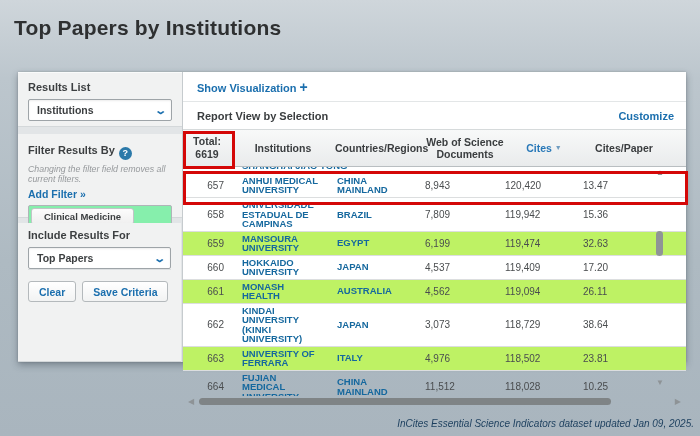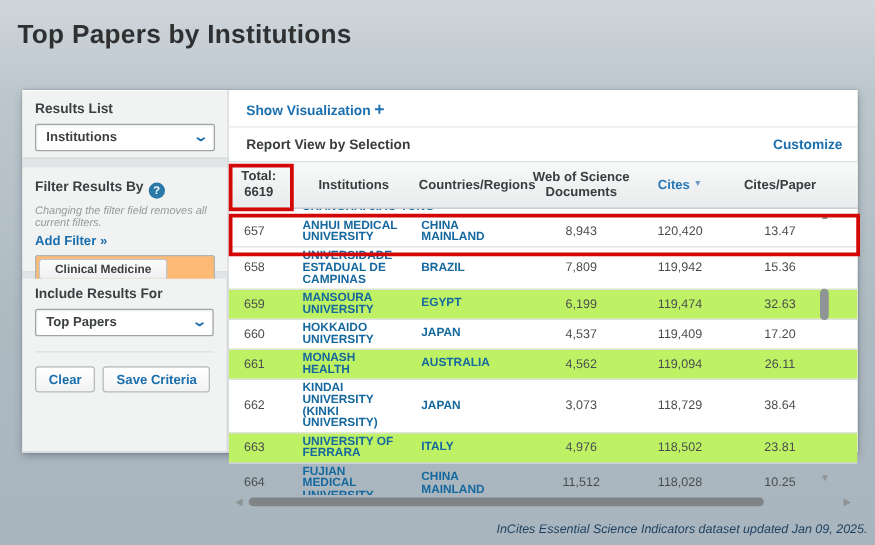--- a/index.html
+++ b/index.html
@@ -29,26 +29,26 @@
     box-shadow:inset 0 1px 2px rgba(0,0,0,.08); cursor:pointer;
   }
   .dropdown .val { font-size:10.5px; font-weight:bold; color:#3c3f41; }
   .chev { color:#1b6fae; font-size:11px; font-weight:bold; line-height:10px; transform:scaleX(1.4); }
   .help-icon {
     display:inline-block; width:13px; height:13px; border-radius:50%; background:#2b79a9; color:#fff;
     font-size:9px; font-weight:bold; text-align:center; line-height:13px; vertical-align:-2px; margin-left:4px; cursor:pointer;
   }
   .filter-note { margin-top:4px; font-size:8.8px; font-style:italic; color:#96999c; line-height:10px; width:140px; }
   .add-filter { display:inline-block; margin-top:4px; font-size:10.5px; font-weight:bold; color:#1b6fae; cursor:pointer; }
-  .filter-input { margin-top:3px; height:22px; background:#fdba74; border:1px solid #b0b5b8; border-radius:2px; display:flex; align-items:center; padding:0 2px; }
+  .filter-input { margin-top:3px; height:22px; background:#86efac; border:1px solid #b0b5b8; border-radius:2px; display:flex; align-items:center; padding:0 2px; }
   .filter-tag {
     height:17px; background:linear-gradient(#fcfcfc,#efefef); border:1px solid #c2c5c7; border-radius:3px;
     font-size:9.5px; font-weight:bold; color:#3c3f41; padding:0 12px; line-height:15px; cursor:pointer;
   }
-  .btn-row { margin-top:12px; padding-top:11px; border-top:1px solid #dcdfe1; display:flex; gap:6px; }
+  .btn-row { margin-top:0; padding-top:11px; border-top:1px solid #dcdfe1; display:flex; gap:6px; }
   .side-btn {
     height:21px; background:linear-gradient(#ffffff,#f2f3f3); border:1px solid #b4b9bc; border-radius:3px;
     font-family:"Liberation Sans",sans-serif; font-size:10.5px; font-weight:bold; color:#1b6fae; padding:0 10px; cursor:pointer;
   }
 
   
   .main { position:absolute; left:165px; top:0; bottom:0; width:503px; background:#fff; }
   .bar { display:flex; align-items:center; justify-content:space-between; padding:0 12px 0 14px; }
   .bar1 { height:30px; border-bottom:1px solid #e3e6e7; }
   .bar2 { height:28px; border-bottom:1px solid #d6dadb; }
@@ -65,24 +65,24 @@
   .th-cites { color:#2878b8; cursor:pointer; }
   .sort-arrow { font-size:7px; vertical-align:2px; color:#6f9cc0; }
   .total-cell { font-size:10.5px; font-weight:bold; color:#3a3d3f; text-align:center; line-height:13px; }
 
   .tbody { position:absolute; left:0; top:95px; height:229px; width:100%; overflow:hidden; }
   .partial-row { height:6px; overflow:hidden; }
   .partial-row span { display:block; margin:-7px 0 0 59px; font-size:9.5px; font-weight:bold; color:#15689e; }
   .row { align-items:center; min-height:24px; padding:2px 0; border-top:1px solid #dcdedf; }
   .row:first-of-type { border-top:none; }
   .row.alt { background:#bef264; }
-  .cell-rank { font-size:10px; color:#4a4d4f; text-align:center; padding-right:7px; }
+  .cell-rank { font-size:10px; color:#4a4d4f; text-align:right; padding-right:7px; }
   .cell-inst { font-size:9.5px; font-weight:bold; color:#15689e; line-height:9.5px; padding-left:11px; white-space:pre-line; cursor:pointer; }
   .cell-country { font-size:9.5px; font-weight:bold; color:#15689e; line-height:9.5px; padding-left:2px; white-space:pre-line; cursor:pointer; }
-  .cell-num { font-size:10px; color:#4a4d4f; text-align:center; }
+  .cell-num { font-size:10px; color:#4a4d4f; text-align:left; }
 
   
   .vscroll-up, .vscroll-down { position:absolute; right:22px; font-size:8px; color:#8e9396; cursor:pointer; }
   .vscroll-up { top:96px; }
   .vscroll-down { top:306px; }
   .vscroll-thumb { position:absolute; right:23px; top:159px; width:7px; height:25px; background:#8f9496; border-radius:4px; cursor:pointer; }
   .hscroll { position:absolute; left:0; right:0; top:323px; height:13px; display:flex; align-items:center; }
   .hscroll .arr { font-size:8px; color:#8e9396; padding:0 5px; cursor:pointer; }
   .hscroll-thumb { height:7px; width:412px; background:#7f8486; border-radius:4px; cursor:pointer; }
 

